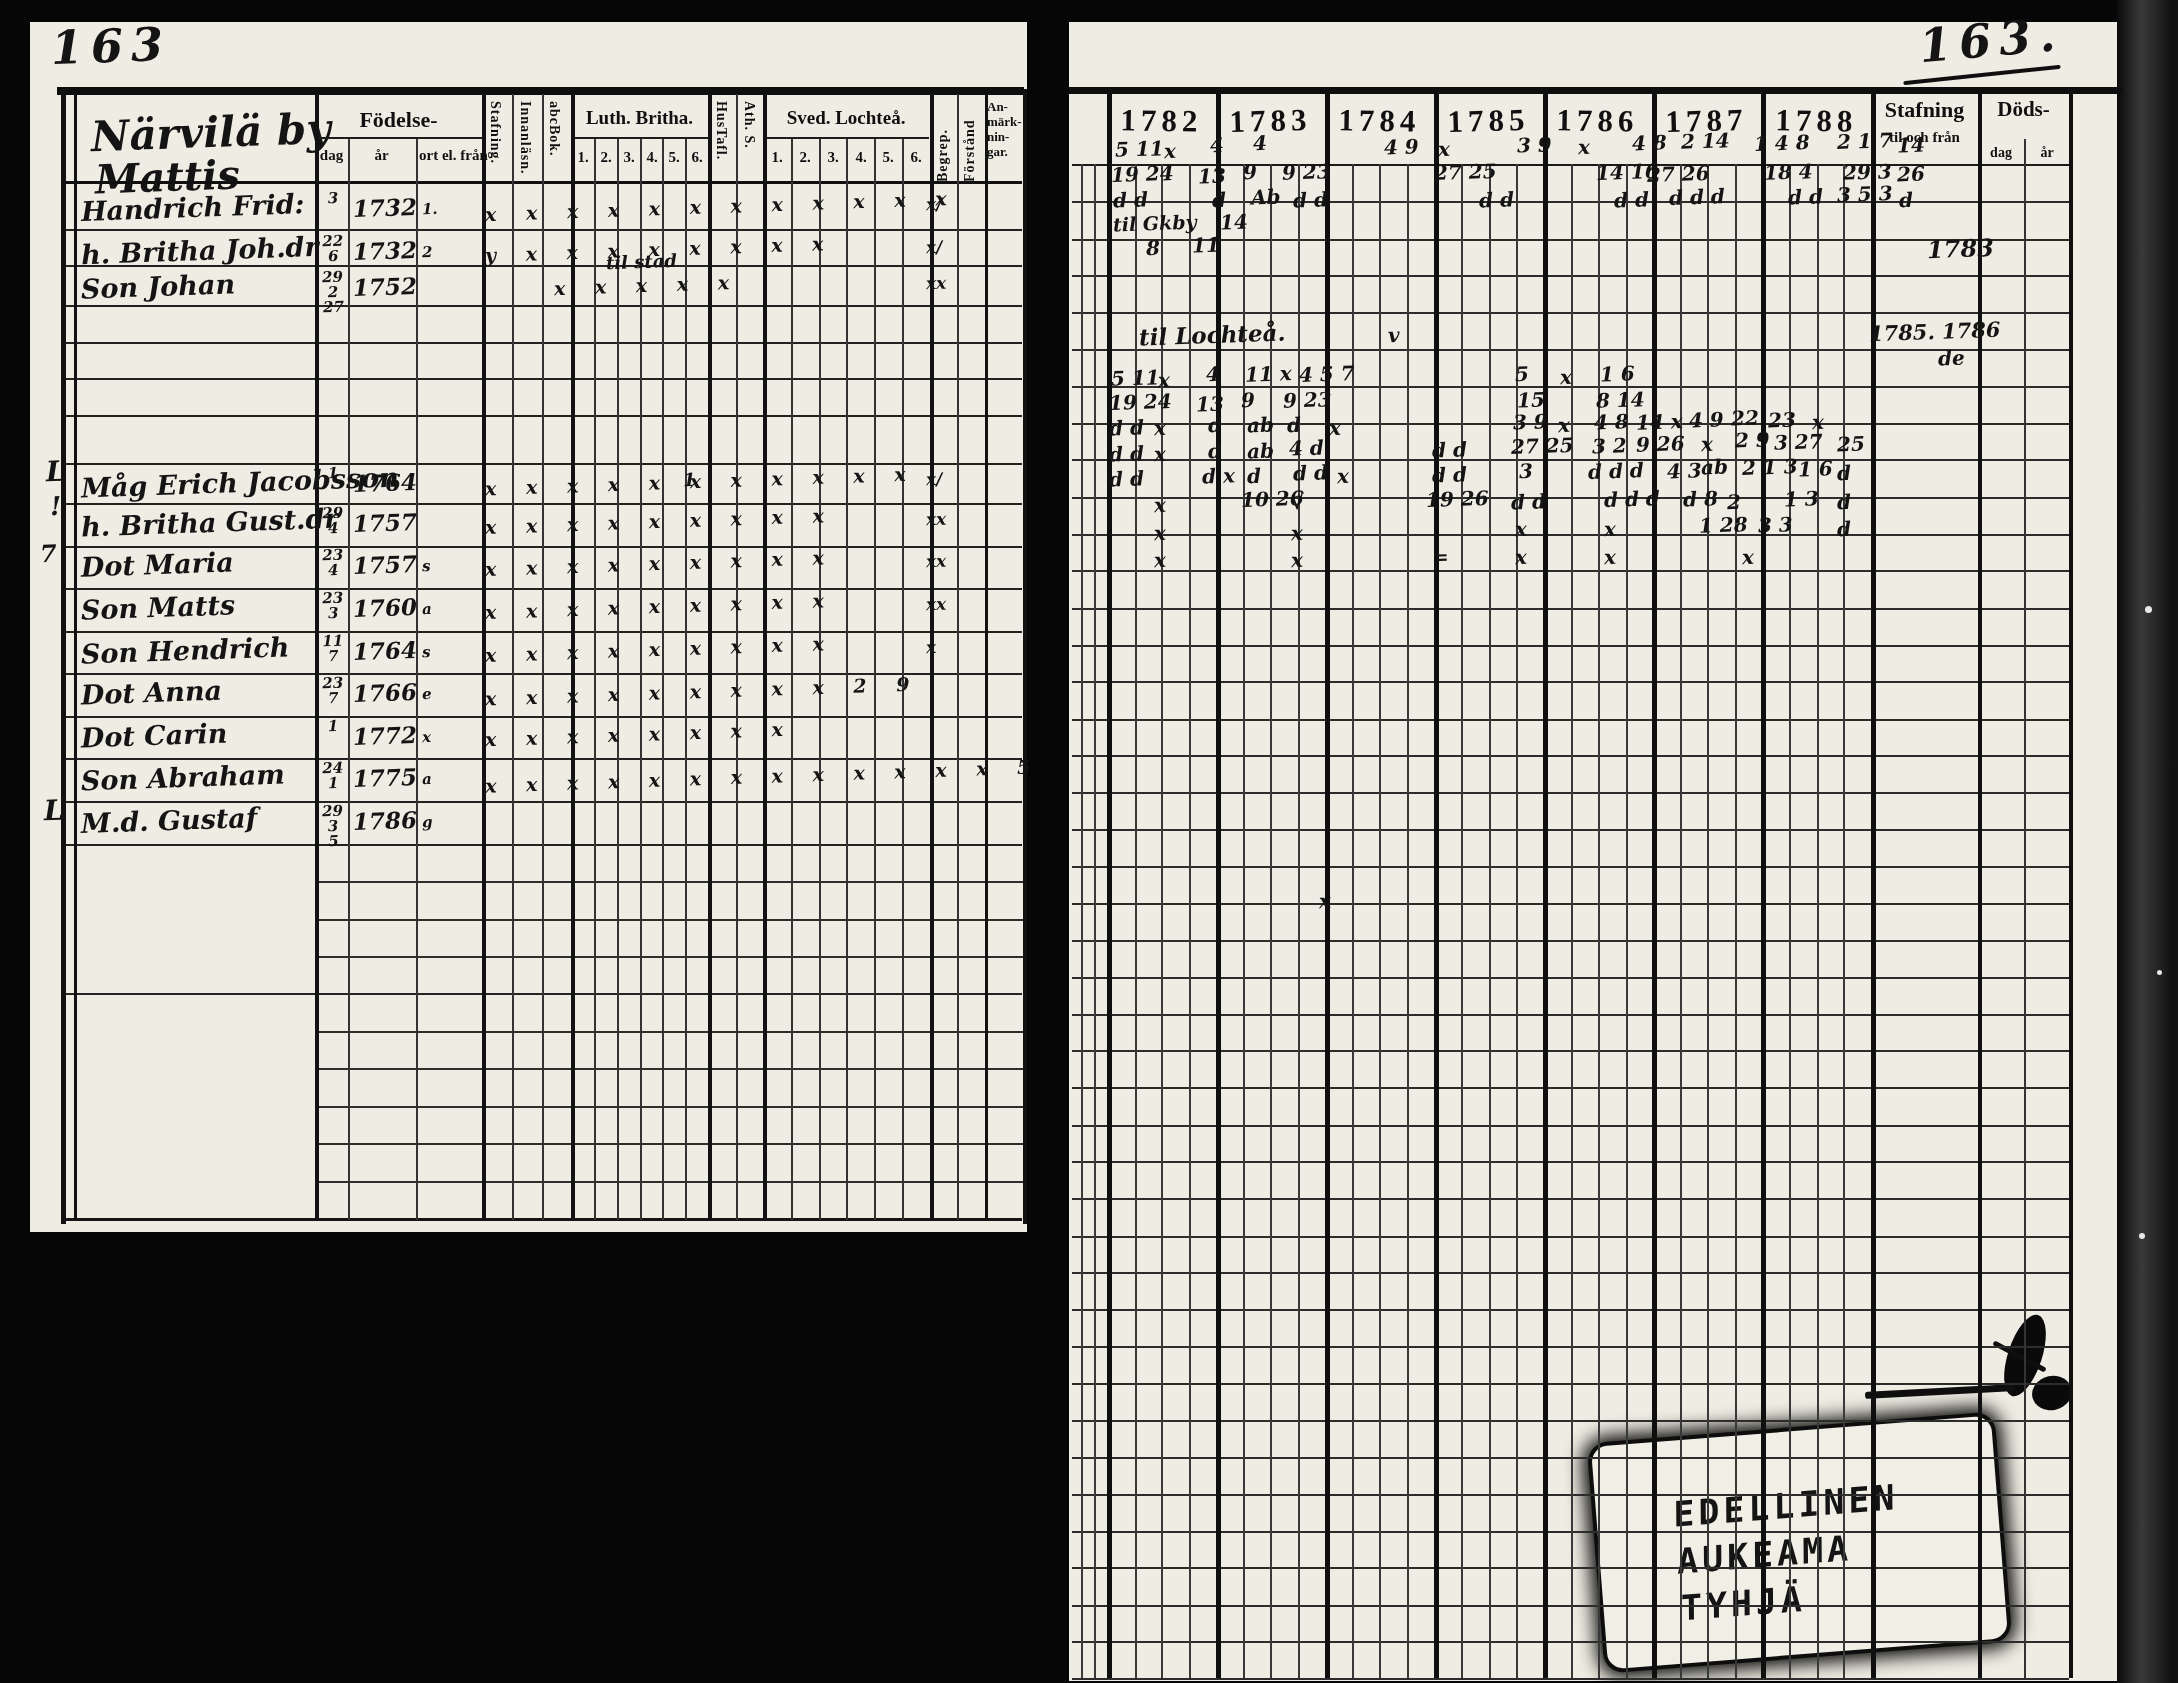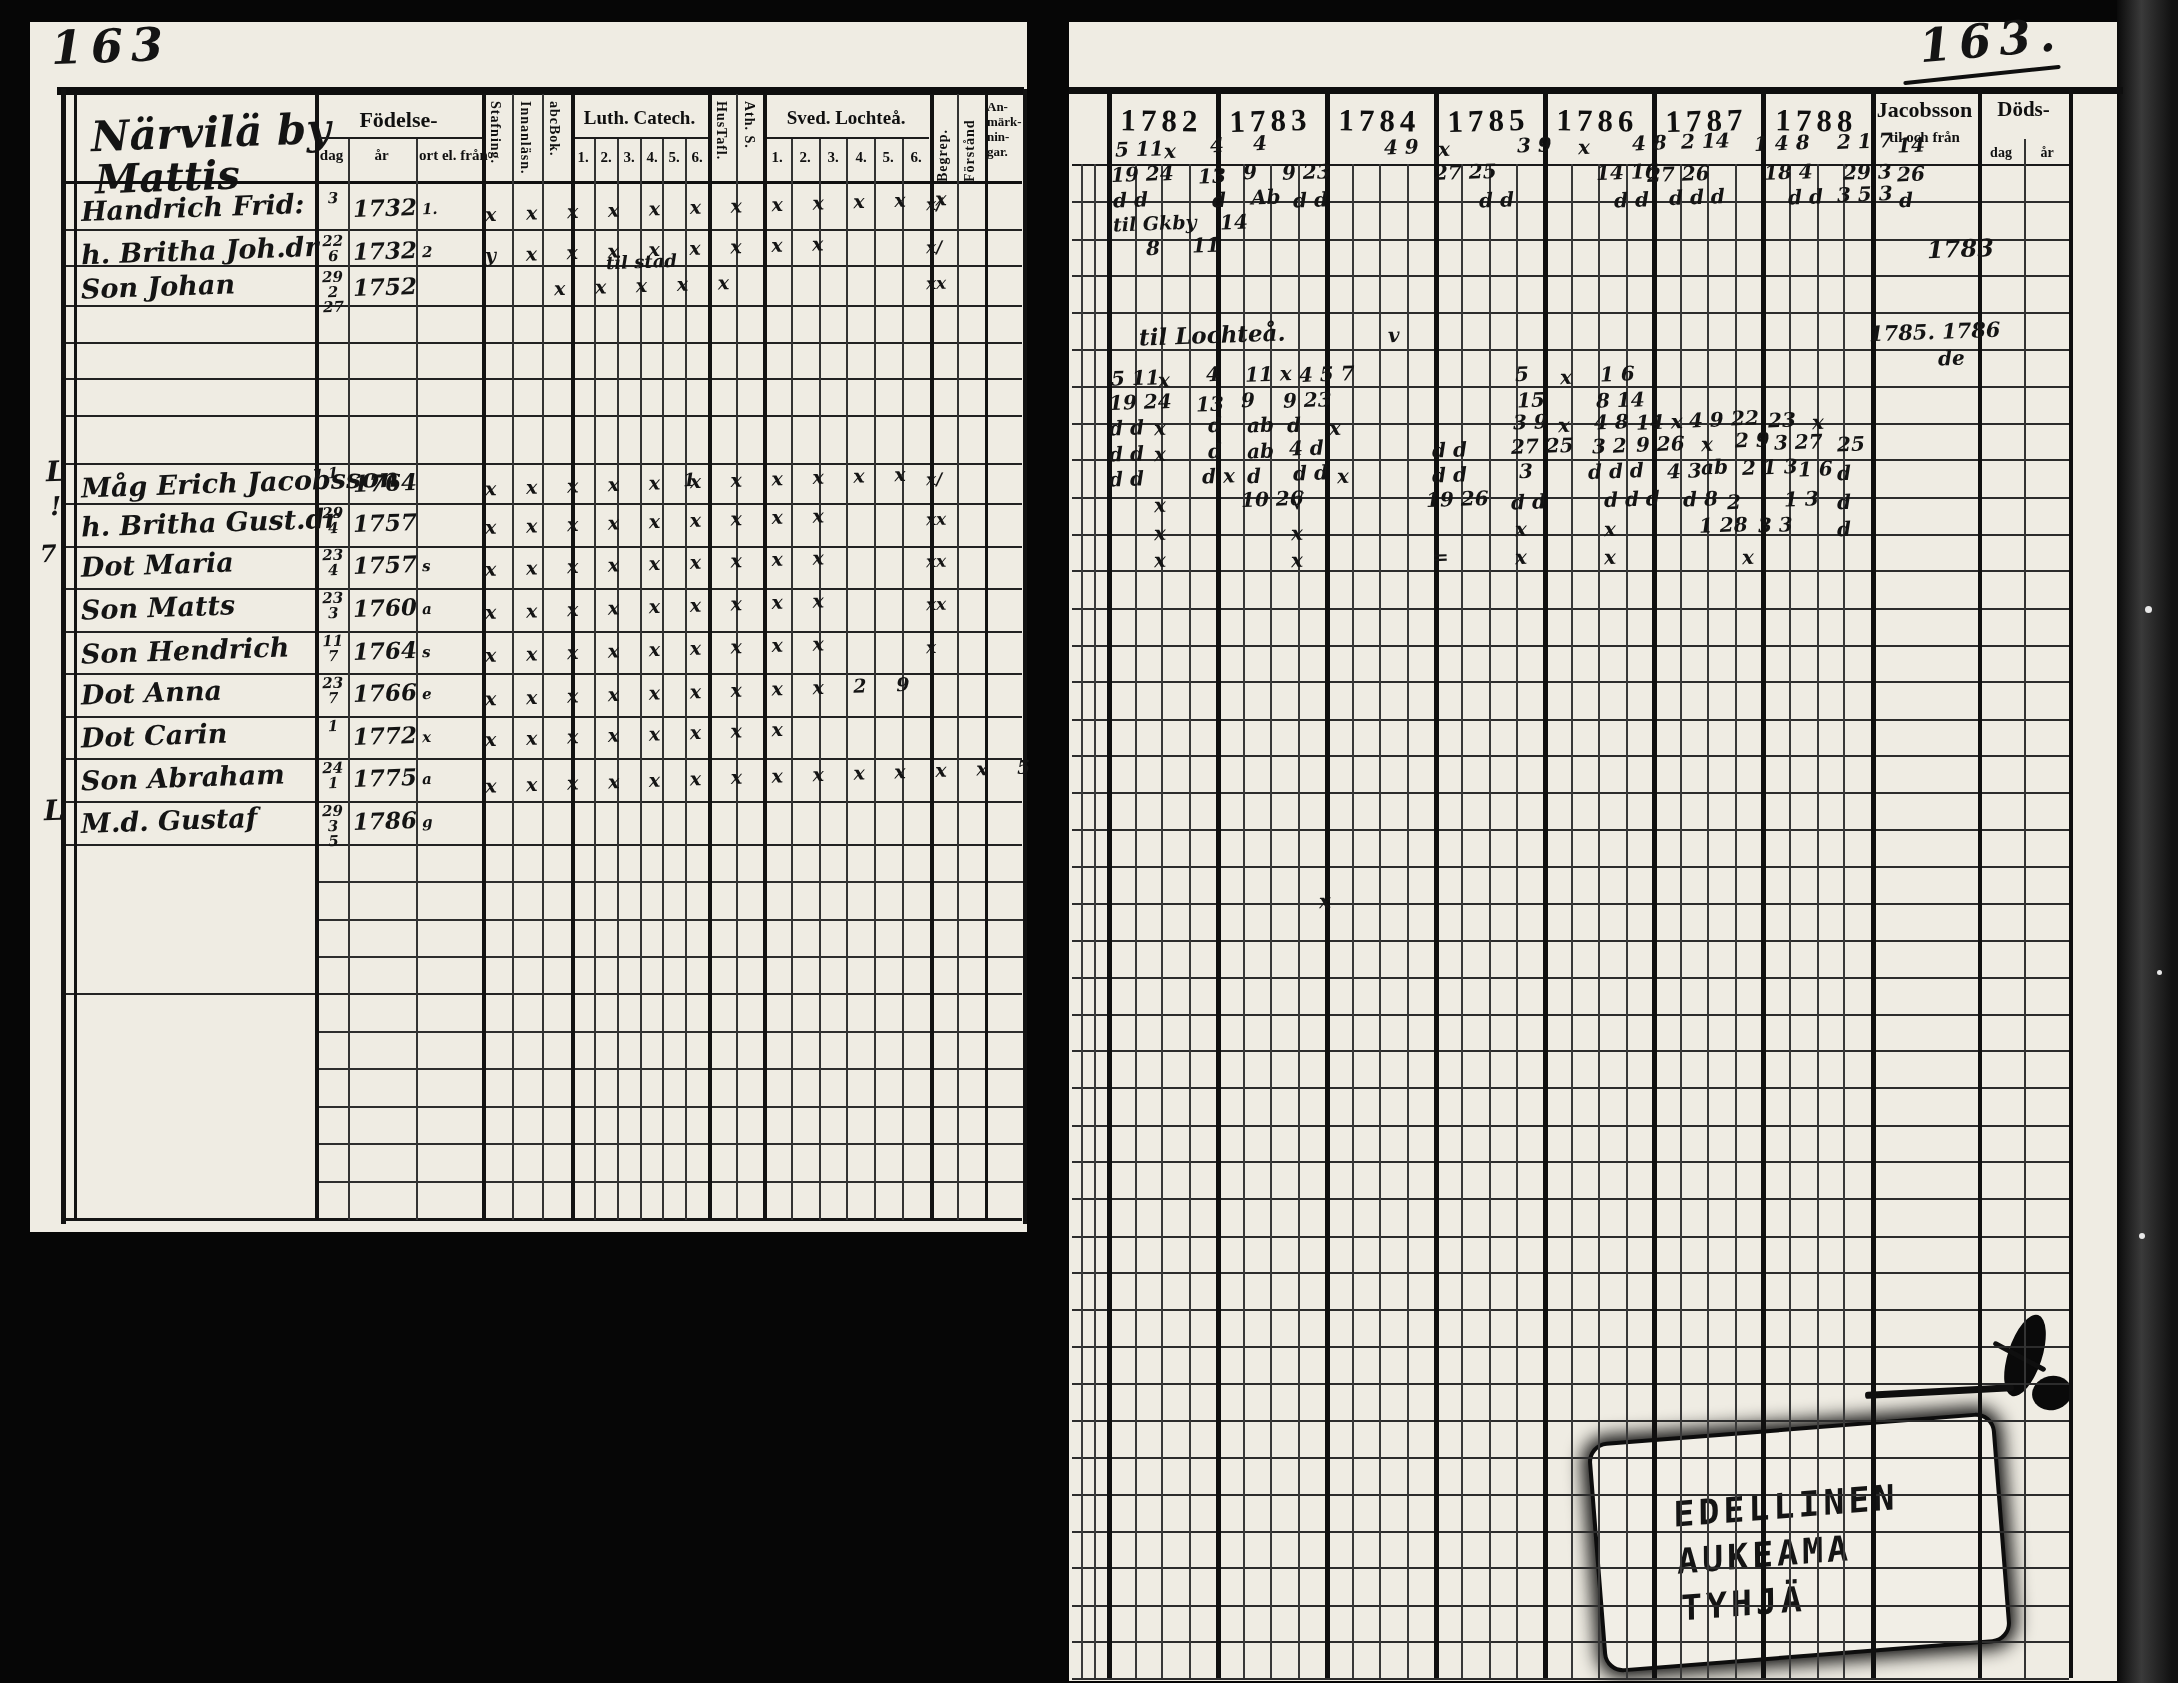--- a/index.html
+++ b/index.html
@@ -45,33 +45,33 @@
   <div class="page" id="right-page"></div>
 
   <div class="hw pagenum" style="left:51px;top:22px;">163</div>
   <div class="hw pagenum" style="left:1919px;top:16px;transform:rotate(-5deg);">163.</div>
   <div class="swash" style="left:1903px;top:73px;width:158px;height:4px;transform:rotate(-6deg);"></div>
 
   <div class="hw" id="village" style="left:91px;top:111px;">Närvilä by</div>
   <div class="hw" id="village2" style="left:95px;top:156px;">Mattis</div>
 
   <div class="printed" style="left:315px;top:107px;width:167px;text-align:center;font-size:22px;">Födelse-</div>
-  <div class="printed" style="left:571px;top:107px;width:137px;text-align:center;font-size:19px;">Luth. Catech.</div>
+  <div class="printed" style="left:571px;top:107px;width:137px;text-align:center;font-size:19px;">Luth. Britha.</div>
   <div class="printed" style="left:763px;top:107px;width:166px;text-align:center;font-size:19px;">Sved. Lochteå.</div>
   <div class="printed" style="left:987px;top:99px;width:36px;font-size:13px;white-space:normal;line-height:15px;">An-märk-nin-gar.</div>
 
   <div class="vlabel" style="left:487px;top:101px;height:81px;">Stafning.</div>
   <div class="vlabel" style="left:517px;top:101px;height:81px;">Innanläsn.</div>
   <div class="vlabel" style="left:546px;top:101px;height:81px;">abcBok.</div>
   <div class="vlabel" style="left:713px;top:101px;height:81px;">HusTafl.</div>
   <div class="vlabel" style="left:741px;top:101px;height:81px;">Ath. S.</div>
   <div class="vlabel flip" style="left:935px;top:101px;height:81px;">Begrep.</div>
   <div class="vlabel flip" style="left:962px;top:101px;height:81px;">Förstånd</div>
 
-  <div class="printed" style="left:1871px;top:97px;width:107px;text-align:center;font-size:22px;">Jacobsson</div>
+  <div class="printed" style="left:1871px;top:97px;width:107px;text-align:center;font-size:22px;">Stafning</div>
   <div class="printed" style="left:1871px;top:129px;width:107px;text-align:center;font-size:15px;">til och från</div>
   <div class="printed" style="left:1978px;top:97px;width:91px;text-align:center;font-size:21px;">Döds-</div>
   <div class="printed" style="left:1978px;top:145px;width:46px;text-align:center;font-size:14px;">dag</div>
   <div class="printed" style="left:2024px;top:145px;width:46px;text-align:center;font-size:14px;">år</div>
 
   <div class="blob" style="left:2008px;top:1313px;width:34px;height:85px;transform:rotate(18deg);"></div>
   <div class="blob" style="left:2032px;top:1376px;width:40px;height:34px;transform:rotate(-12deg);"></div>
   <div class="swash" style="left:1865px;top:1388px;width:149px;height:7px;transform:rotate(-3deg);"></div>
   <div class="swash" style="left:1990px;top:1354px;width:59px;height:5px;transform:rotate(28deg);"></div>
 

